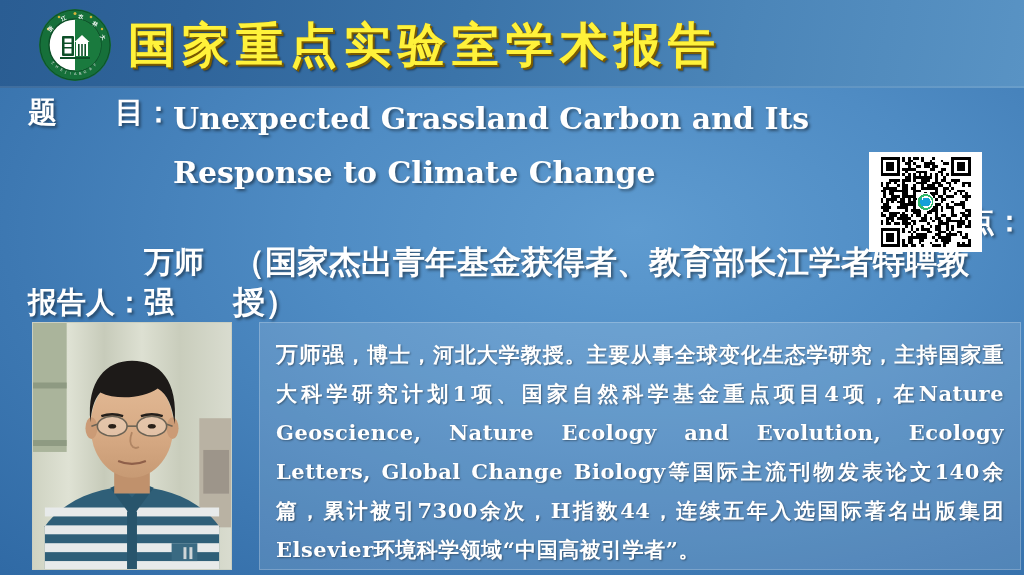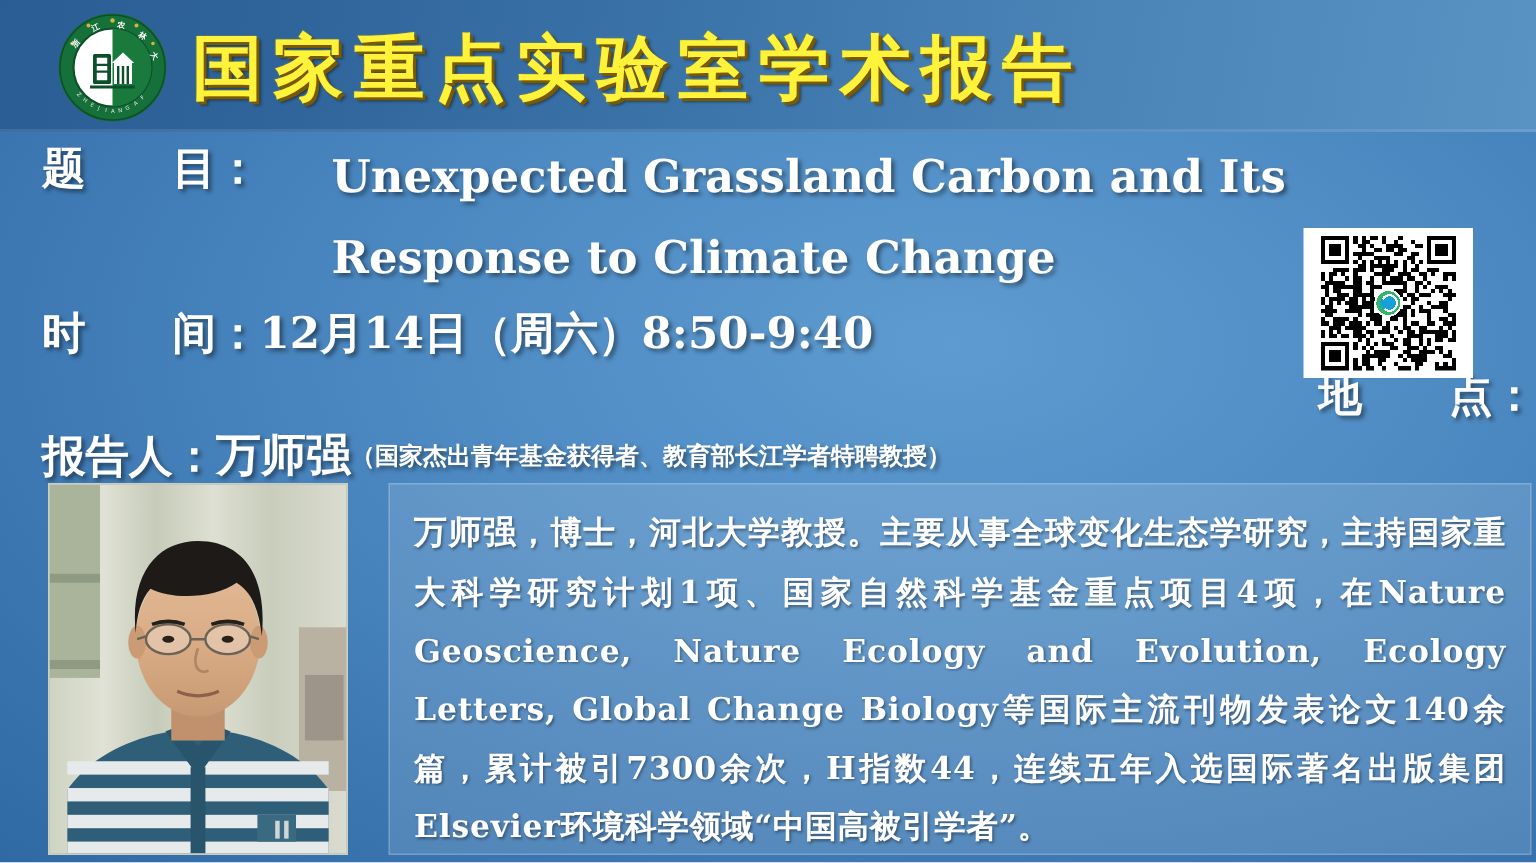--- a/index.html
+++ b/index.html
@@ -47,31 +47,31 @@
   .info-label {
     flex: 0 0 auto;
     font-size: 29px; font-weight: bold;
     letter-spacing: 0px;
     white-space: nowrap;
     line-height: 40px;
   }
   .info-value {
     font-size: 29px; font-weight: bold; line-height: 40px;
   }
-  #row-title { margin-top: 4px; gap: 48px; }
+  #row-title { margin-top: 4px; }
   #title-value {
     font-family: "DejaVu Serif", serif;
     font-size: 30px; font-weight: bold; line-height: 54px;
     max-width: 790px;
   }
   #row-time { margin-top: 2px; }
   #row-place { margin-top: 1px; justify-content: flex-end; }
   #row-speaker { margin-top: 1px; align-items: flex-end; }
   #speaker-name { font-size: 30px; font-weight: bold; }
-  #speaker-affil { font-size: 16px; font-weight: bold; }
+  #speaker-affil { font-size: 32px; font-weight: bold; }
   
   #qr-code {
     position: absolute; left: 869px; top: 152px; width: 113px; height: 100px;
     background: #ffffff; padding: 5px;
   }
   #qr-canvas { width: 100%; height: 100%; display:block; }
   
   #speaker-photo {
     position: absolute; left: 32px; top: 322px; width: 200px; height: 248px;
     border: 1px solid rgba(255,255,255,0.25);
@@ -158,24 +158,20 @@
     <div id="banner-title">国家重点实验室学术报告</div>
   </div>
 
   <div id="info-block">
 
     <div class="info-row" id="row-title">
       <span class="info-label">题　　目：</span>
       <span class="info-value" id="title-value">Unexpected Grassland Carbon and Its Response to Climate Change</span>
     </div>
 
-    <div class="info-row" id="row-time">
-      <span class="info-label">时　　间：</span>
-      <span class="info-value">12月14日（周六）8:50-9:40</span>
-    </div>
 
     <div class="info-row" id="row-place">
       <span class="info-label">地　　点：</span>
     </div>
 
     <div class="info-row" id="row-speaker">
       <span class="info-label">报告人：</span>
       <span class="info-value" id="speaker-name">万师强</span>
       <span class="info-value" id="speaker-affil">（国家杰出青年基金获得者、教育部长江学者特聘教授）</span>
     </div>

